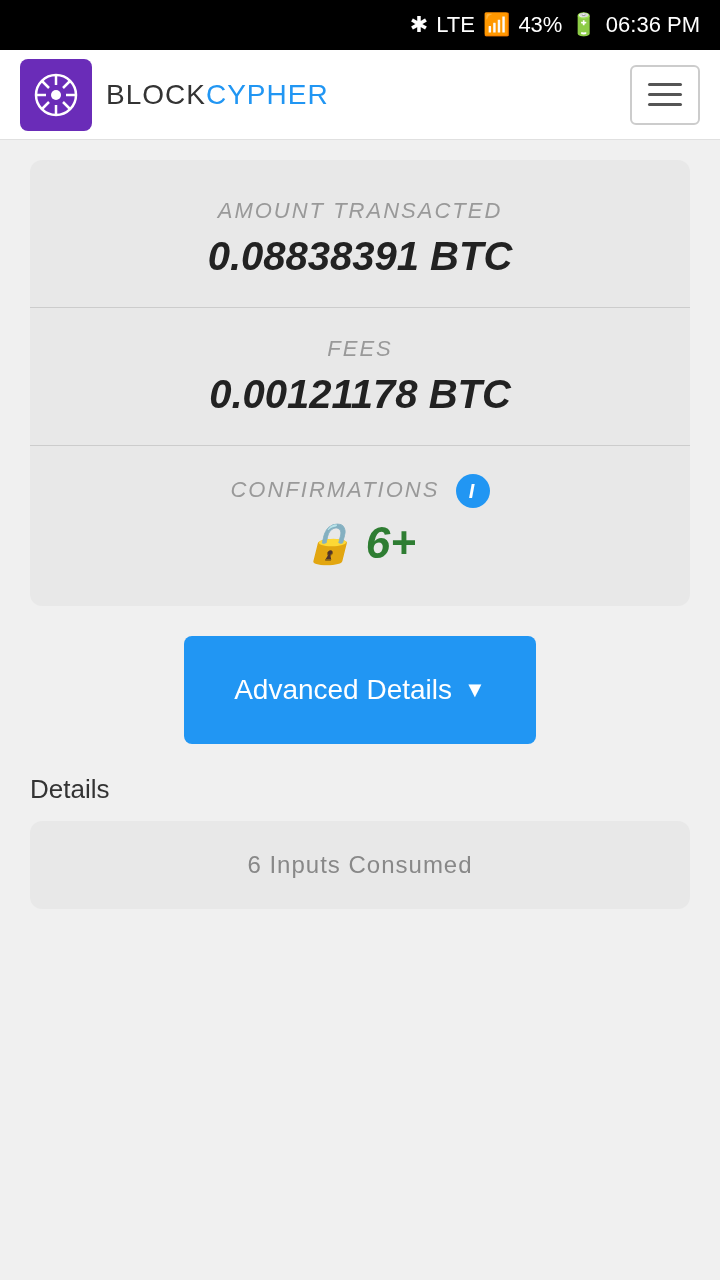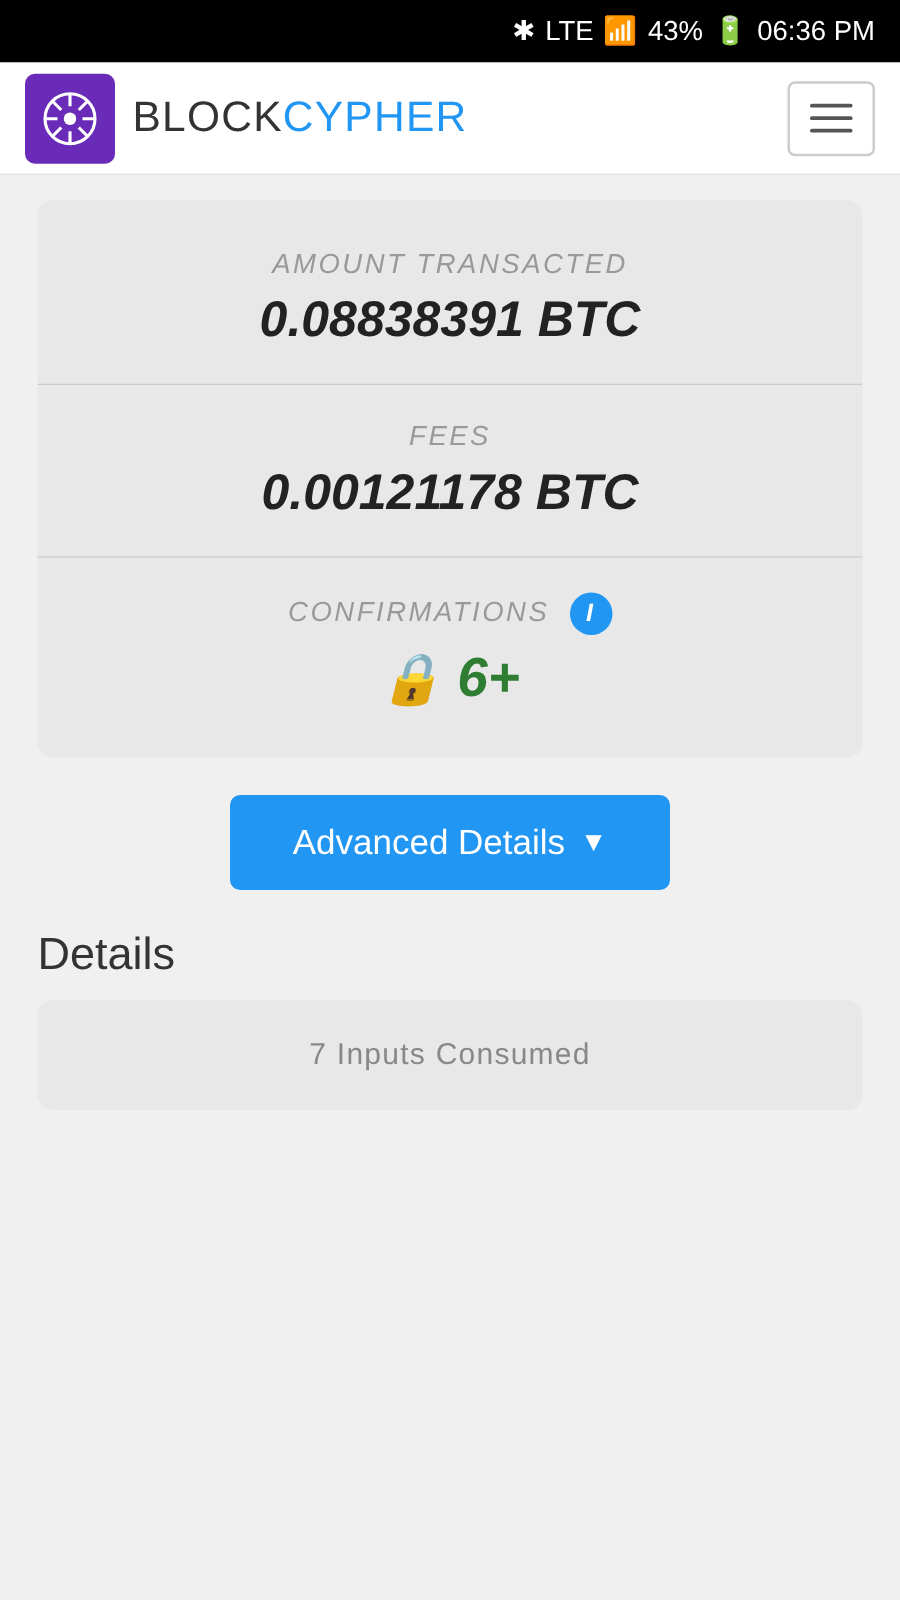--- a/index.html
+++ b/index.html
@@ -52,21 +52,21 @@
       border-radius: 8px;
       display: flex;
       align-items: center;
       justify-content: center;
     }
     .logo-icon svg {
       width: 50px;
       height: 50px;
     }
     .logo-text {
-      font-size: 34px;
+      font-size: 28px;
       font-weight: 400;
       letter-spacing: 1px;
     }
     .logo-text .block {
       color: #333;
     }
     .logo-text .cypher {
       color: #2196f3;
     }
     .hamburger-btn {
@@ -165,38 +165,38 @@
     
     .advanced-btn-container {
       text-align: center;
       margin: 30px 0;
     }
     .advanced-btn {
       background: #2196f3;
       color: #fff;
       border: none;
       border-radius: 8px;
-      padding: 22px 50px;
+      padding: 38px 50px;
       font-size: 28px;
       font-weight: 500;
       cursor: pointer;
       display: inline-flex;
       align-items: center;
       gap: 12px;
     }
     .advanced-btn .caret {
       font-size: 22px;
     }
 
     
     .details-section {
       margin-top: 20px;
     }
     .details-title {
-      font-size: 36px;
+      font-size: 26px;
       color: #333;
       margin-bottom: 16px;
       font-weight: 400;
     }
     .details-card {
       background: #e8e8e8;
       border-radius: 12px;
       padding: 30px 40px;
     }
     .details-card-label {
@@ -278,17 +278,17 @@
   <div class="advanced-btn-container">
     <button class="advanced-btn">
       <span>Advanced Details</span>
       <span class="caret">▼</span>
     </button>
   </div>
 
   <div class="details-section">
     <div class="details-title">Details</div>
     <div class="details-card">
-      <div class="details-card-label">7 Inputs Consumed</div>
+      <div class="details-card-label">6 Inputs Consumed</div>
     </div>
   </div>
 
 </div>
 
 </body></html>

